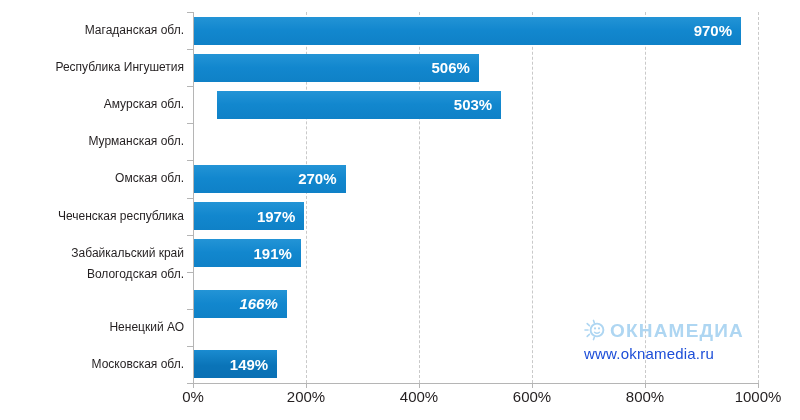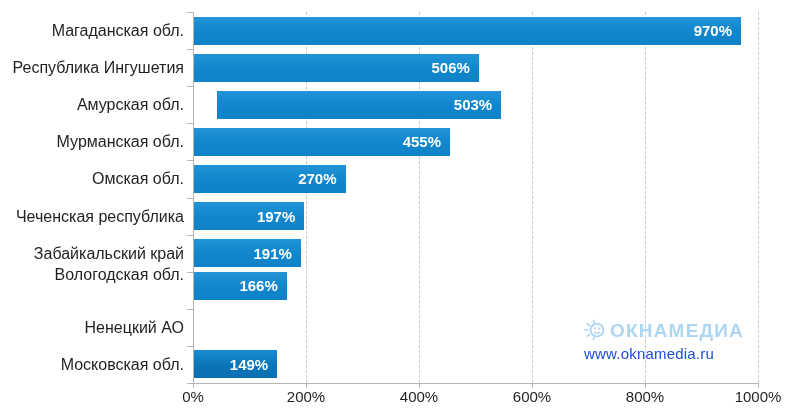--- a/index.html
+++ b/index.html
@@ -118,21 +118,21 @@
     font-size: 15px;
     font-weight: bold;
     line-height: 1;
     white-space: nowrap;
   }
   .cat-label-box {
     position: absolute;
     left: 0;
     width: 184px;
     text-align: right;
-    font-size: 16px;
+    font-size: 12px;
     color: #231f20;
     line-height: 37.1px;
     height: 37.1px;
     white-space: nowrap;
   }
 
   
   .ytick {
     position: absolute;
     left: 187px;
@@ -180,41 +180,36 @@
       <div class="row" style="top: 37.1px; height: 37.1px;">
         <div class="bar" style="width: 285.89px;">
           <span class="bar-value">506%</span>
         </div>
       </div>
       <div class="row" style="top: 74.2px; height: 37.1px; margin-left: 24px;">
         <div class="bar" style="width: 284.195px;">
           <span class="bar-value">503%</span>
         </div>
       </div>
-      <div class="row" style="top: 111.3px; height: 37.1px;">
-        <div class="bar" style="width: 257.075px;">
-          <span class="bar-value">455%</span>
-        </div>
-      </div>
       <div class="row" style="top: 148.4px; height: 37.1px;">
         <div class="bar" style="width: 152.55px;">
           <span class="bar-value">270%</span>
         </div>
       </div>
       <div class="row" style="top: 185.5px; height: 37.1px;">
         <div class="bar" style="width: 111.305px; padding-left: 27px;">
           <span class="bar-value">197%</span>
         </div>
       </div>
       <div class="row" style="top: 222.6px; height: 37.1px;">
         <div class="bar" style="width: 107.915px;">
           <span class="bar-value">191%</span>
         </div>
       </div>
-      <div class="row" style="top: 255px; height: 37.1px;">
+      <div class="row" style="top: 273px; height: 37.1px; font-style: italic;">
         <div class="bar" style="width: 93.79px;">
           <span class="bar-value">166%</span>
         </div>
       </div>
       <div class="row" style="top: 333.9px; height: 37.1px;">
         <div class="bar bar-accent" style="width: 84.185px;">
           <span class="bar-value">149%</span>
         </div>
       </div>
     </div>

